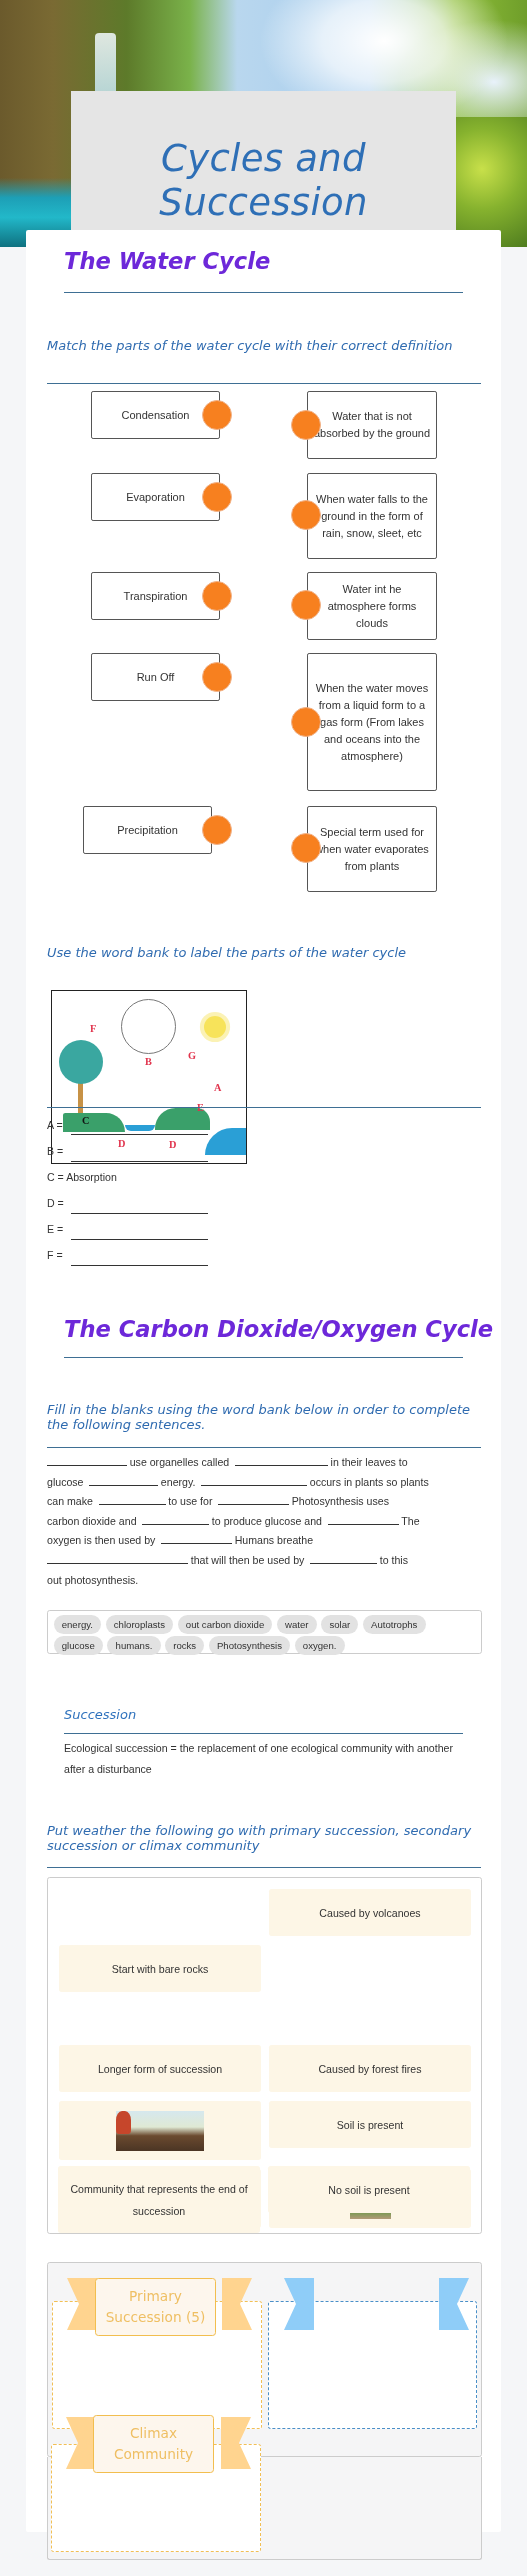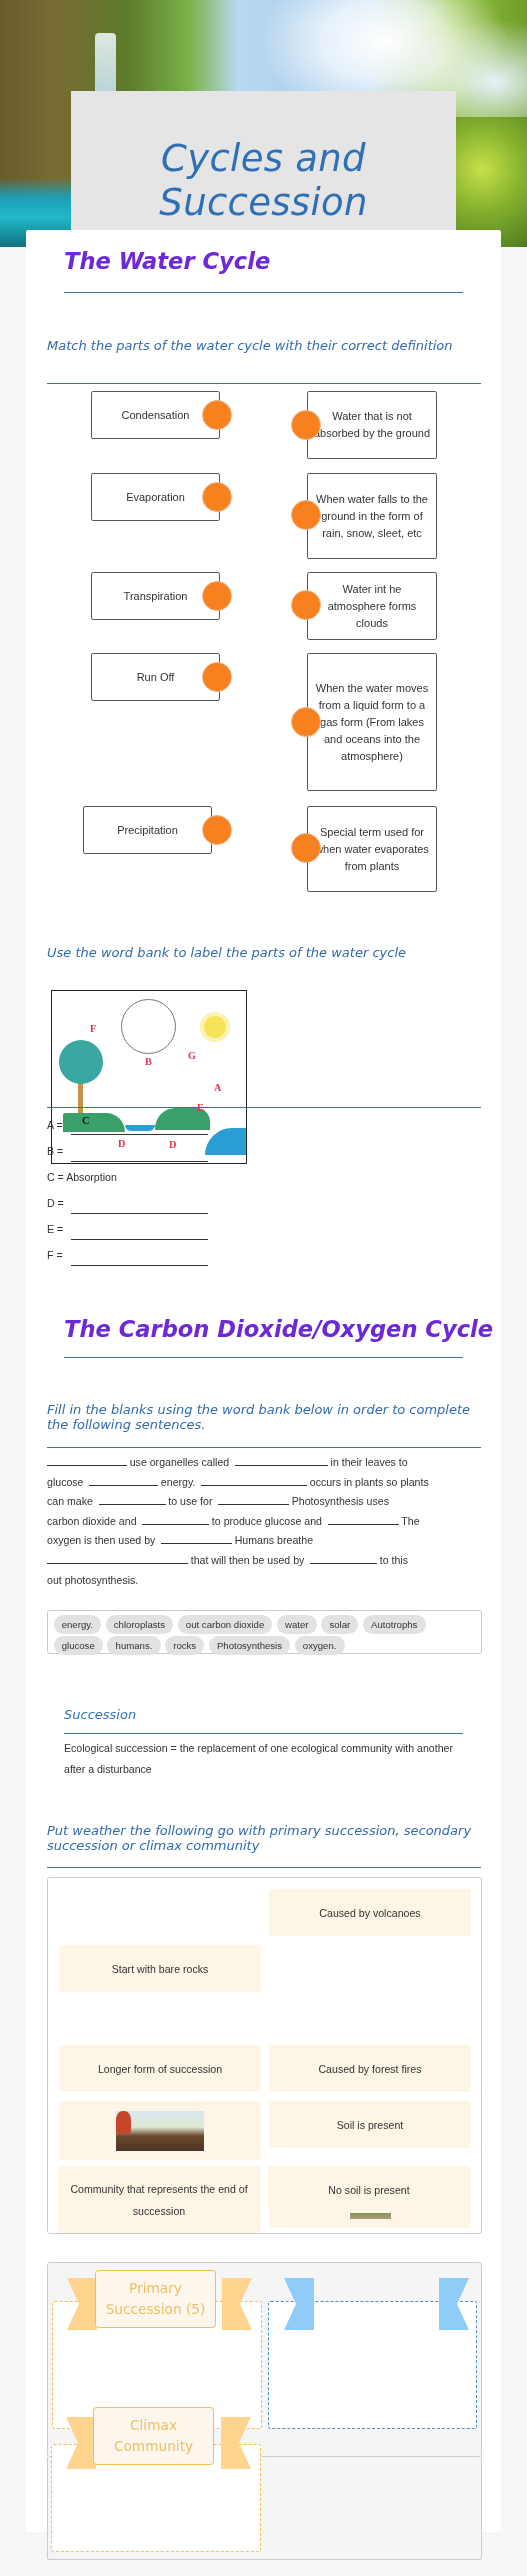--- a/index.html
+++ b/index.html
@@ -101,21 +101,21 @@
   .ribbon-tail { position: absolute; width: 30px; height: 52px; }
   .ribbon-tail.l { clip-path: polygon(0 0, 100% 0, 100% 100%, 0 100%, 40% 50%); }
   .ribbon-tail.r { clip-path: polygon(0 0, 100% 0, 60% 50%, 100% 100%, 0 100%); }
   .ribbon-tail.gold { background: #ffd48f; }
   .ribbon-tail.blue { background: #8fcdf8; }
   .ribbon {
     position: absolute; width: 121px; height: 58px; border: 1.4px solid; border-radius: 3.4px;
     display: flex; align-items: center; justify-content: center; text-align: center;
     font-family: "DejaVu Sans", sans-serif; font-size: 13.7px; line-height: 20.6px;
   }
-  .ribbon.gold { background: #fdf6ed; border-color: #f2be4f; color: #efbf63; }
+  .ribbon.gold { background: #fdf6ed; border-color: #f2be4f; color: #efbf63; margin-top: 8px; }
   .ribbon.blue { background: #eef5fb; border-color: #4ea3dd; color: #5d9fcf; }
 </style>
 </head>
 <body>
 
 <div class="hero-clip">
   <div class="hero">
     <div class="waterfall"></div>
     <div class="foliage-r"></div>
   </div>

